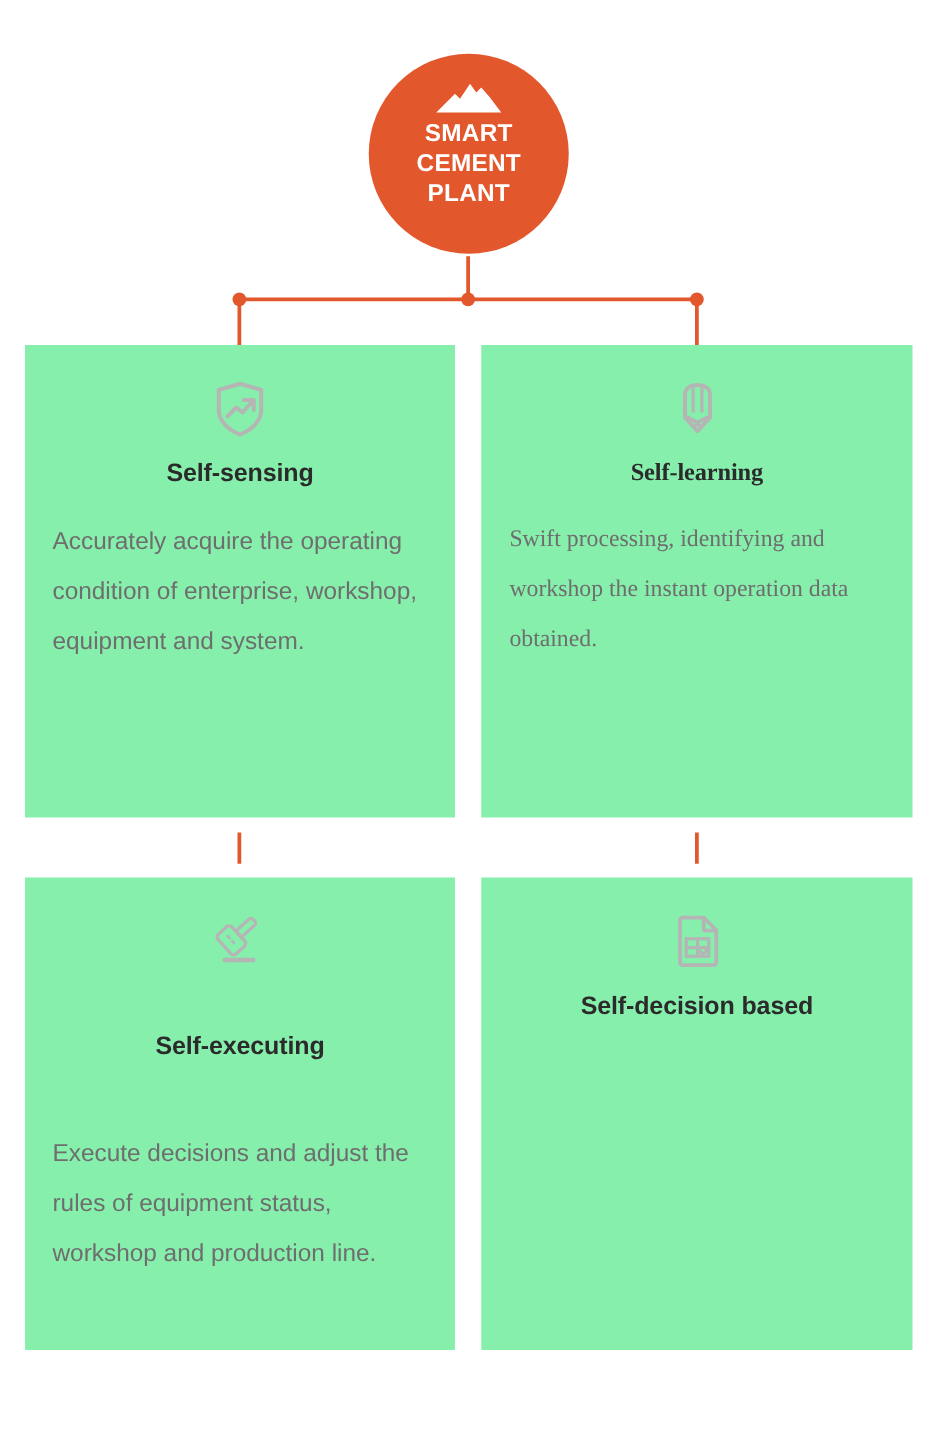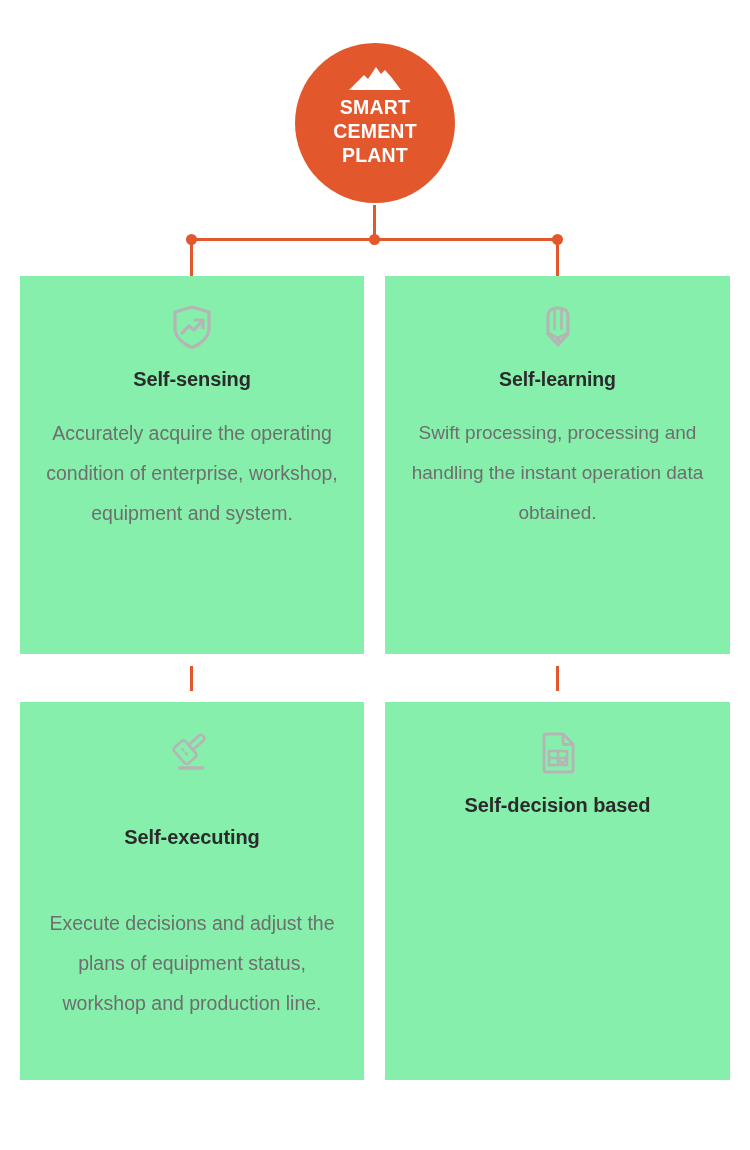--- a/index.html
+++ b/index.html
@@ -132,28 +132,28 @@
     font-weight: bold;
     color: #2b2b2b;
     text-align: center;
     margin: 0 0 22px 0;
     letter-spacing: -0.1px;
   }
   .card-body {
     font-size: 19.5px;
     line-height: 40px;
     color: #6e6e6e;
-    text-align: center;
+    text-align: left;
     margin: 0;
     max-width: 300px;
   }
   
   .card-2 .card-body,
   .card-2 .card-title {
-    font-family: Liberation Sans, sans-serif;
+    font-family: Liberation Serif, serif;
   }
   .card-2 .card-body { font-size: 19px; }
   .card-2 .card-title { font-size: 19.5px; }
 </style>
 </head>
 <body>
 
 <div class="stage">
 
   <div class="hub">
@@ -187,34 +187,34 @@
 
   <div class="card card-2">
     <svg class="card-icon" viewBox="0 0 44 46" aria-hidden="true">
       <path d="M12 12 C12 7 16 4 22 4 C28 4 32 7 32 12 V30 L22 41 L12 30 Z" fill="none" stroke="#b5b5b5" stroke-width="3.2" stroke-linejoin="round"></path>
       <line x1="18.5" y1="6" x2="18.5" y2="26" stroke="#b5b5b5" stroke-width="2.6"></line>
       <line x1="25.5" y1="6" x2="25.5" y2="26" stroke="#b5b5b5" stroke-width="2.6"></line>
       <path d="M12 29 L22 34 L32 29" fill="none" stroke="#b5b5b5" stroke-width="3" stroke-linejoin="round"></path>
       <path d="M18.5 37.5 L22 35.5 L25.5 37.5" fill="none" stroke="#b5b5b5" stroke-width="2.6" stroke-linejoin="round"></path>
     </svg>
     <h3 class="card-title">Self-learning</h3>
-    <p class="card-body">Swift processing, processing and handling the instant operation data obtained.</p>
+    <p class="card-body">Swift processing, identifying and workshop the instant operation data obtained.</p>
   </div>
 
   <div class="card card-3">
     <svg class="card-icon" viewBox="0 0 50 46" aria-hidden="true">
       <g transform="rotate(-42 24 20)">
         <rect x="9" y="5" width="17" height="24" rx="3.5" fill="none" stroke="#b5b5b5" stroke-width="3"></rect>
         <rect x="26" y="13.5" width="19" height="7.5" rx="3" fill="none" stroke="#b5b5b5" stroke-width="3"></rect>
         <line x1="17.5" y1="12" x2="17.5" y2="22" stroke="#b5b5b5" stroke-width="2.4" stroke-dasharray="2.5 3.5" stroke-linecap="round"></line>
       </g>
       <rect x="9" y="38" width="30" height="4" rx="2" fill="#b5b5b5"></rect>
     </svg>
     <h3 class="card-title">Self-executing</h3>
-    <p class="card-body">Execute decisions and adjust the plans of equipment status, workshop and production line.</p>
+    <p class="card-body">Execute decisions and adjust the rules of equipment status, workshop and production line.</p>
   </div>
 
   <div class="card card-4">
     <svg class="card-icon" viewBox="0 0 44 46" aria-hidden="true">
       <path d="M8 6.5 C8 5 9 4 10.5 4 H27 L37 14 V39.5 C37 41 36 42 34.5 42 H10.5 C9 42 8 41 8 39.5 Z" fill="none" stroke="#b5b5b5" stroke-width="3" stroke-linejoin="round"></path>
       <path d="M27 4 V13 C27 14 27.6 14.5 28.5 14.5 H37" fill="none" stroke="#b5b5b5" stroke-width="3" stroke-linejoin="round"></path>
       <rect x="13" y="21" width="18" height="14" fill="none" stroke="#b5b5b5" stroke-width="2.6"></rect>
       <line x1="22" y1="21" x2="22" y2="35" stroke="#b5b5b5" stroke-width="2.6"></line>
       <line x1="13" y1="28" x2="31" y2="28" stroke="#b5b5b5" stroke-width="2.6"></line>
       <polyline points="24,31 26.5,33.5 31,28.5" fill="none" stroke="#b5b5b5" stroke-width="2.6" stroke-linecap="round" stroke-linejoin="round"></polyline>

